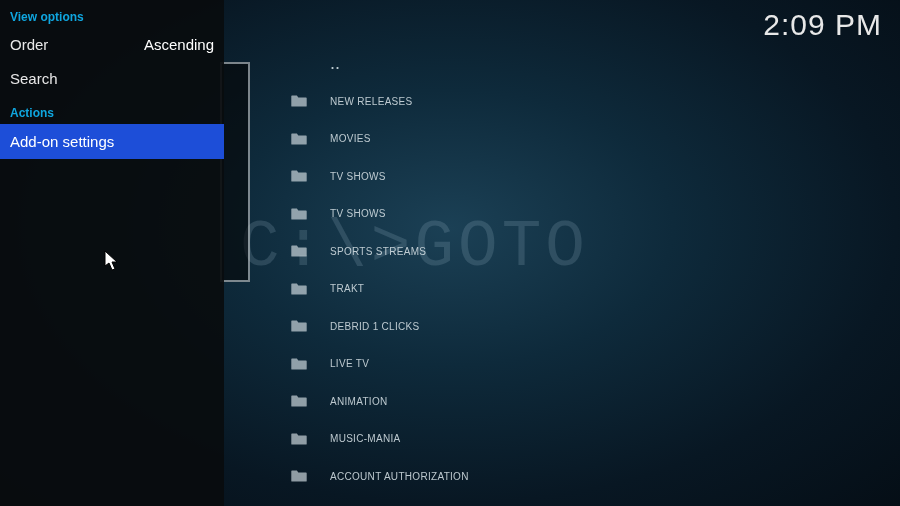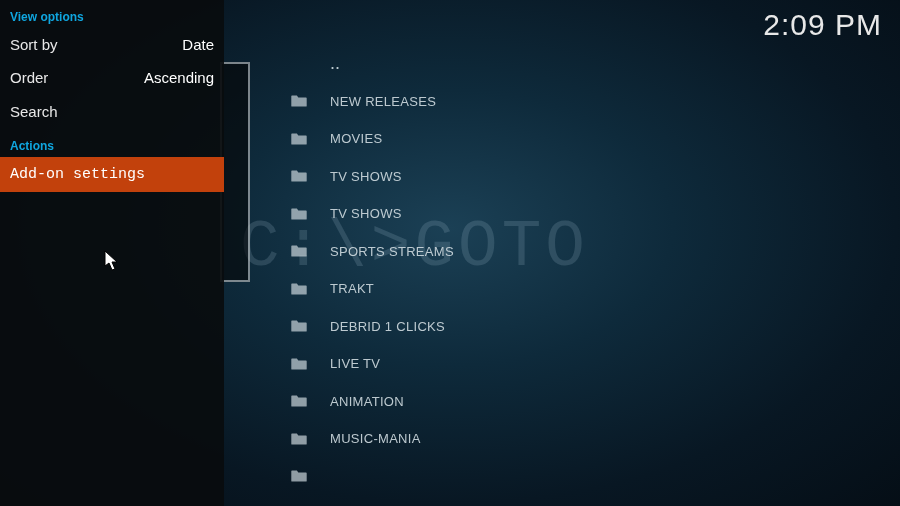--- a/index.html
+++ b/index.html
@@ -77,23 +77,22 @@
     cursor: pointer;
   }
   .sp-row .val { color: #fff; }
   .sp-item {
     padding: 9px 10px;
     font-size: 15px;
     color: #e8e8e8;
     cursor: pointer;
   }
   .sp-item.selected {
-    background: #c2410c;
+    background: #1d4ed8;
     color: #fff;
-    font-family: Liberation Mono, monospace;
   }
 
   
   .list {
     position: absolute;
     top: 45px;
     left: 290px;
     right: 20px;
     bottom: 0;
     overflow: hidden;
@@ -108,21 +107,21 @@
     cursor: pointer;
   }
   .list-item .icon {
     width: 18px;
     height: 14px;
     margin-right: 22px;
     opacity: 0.75;
   }
   .list-item .icon svg { width: 100%; height: 100%; display: block; }
   .list-item .label {
-    font-size: 13px;
+    font-size: 10px;
     letter-spacing: 0.3px;
   }
   .list-item.top .label { font-size: 18px; letter-spacing: 0; }
 
   
   .cursor {
     position: absolute;
     top: 250px;
     left: 104px;
     width: 16px;
@@ -137,24 +136,20 @@
 
 <div class="bg"></div>
 <div class="bg-text">C:\&gt;GOTO</div>
 <div class="bg-square"></div>
 
 <div class="clock">2:09 PM</div>
 
 <div class="side-panel">
   <div class="sp-section-head">View options</div>
 
-  <div class="sp-row">
-    <span>Sort by</span>
-    <span class="val">Date</span>
-  </div>
 
   <div class="sp-row">
     <span>Order</span>
     <span class="val">Ascending</span>
   </div>
 
   <div class="sp-item">Search</div>
 
   <div class="sp-section-head">Actions</div>
 
@@ -246,20 +241,21 @@
         </svg>
       </span>
       <span class="label">MUSIC-MANIA</span>
     </div>
     <div class="list-item">
       <span class="icon">
         <svg viewBox="0 0 24 20">
           <path fill="currentColor" d="M2 2h7l2 3h11a1 1 0 0 1 1 1v11a1 1 0 0 1-1 1H2a1 1 0 0 1-1-1V3a1 1 0 0 1 1-1z"></path>
         </svg>
       </span>
+      <span class="label">ACCOUNT AUTHORIZATION</span>
     </div>
     <div class="list-item">
       <span class="label">SEARCH</span>
     </div>
   </div>
 
 <div class="cursor">
   <svg viewBox="0 0 16 22">
     <path d="M1 1 L1 16 L5 13 L8 20 L11 19 L8 12 L13 12 Z" fill="#fff" stroke="#000" stroke-width="1"></path>
   </svg>

